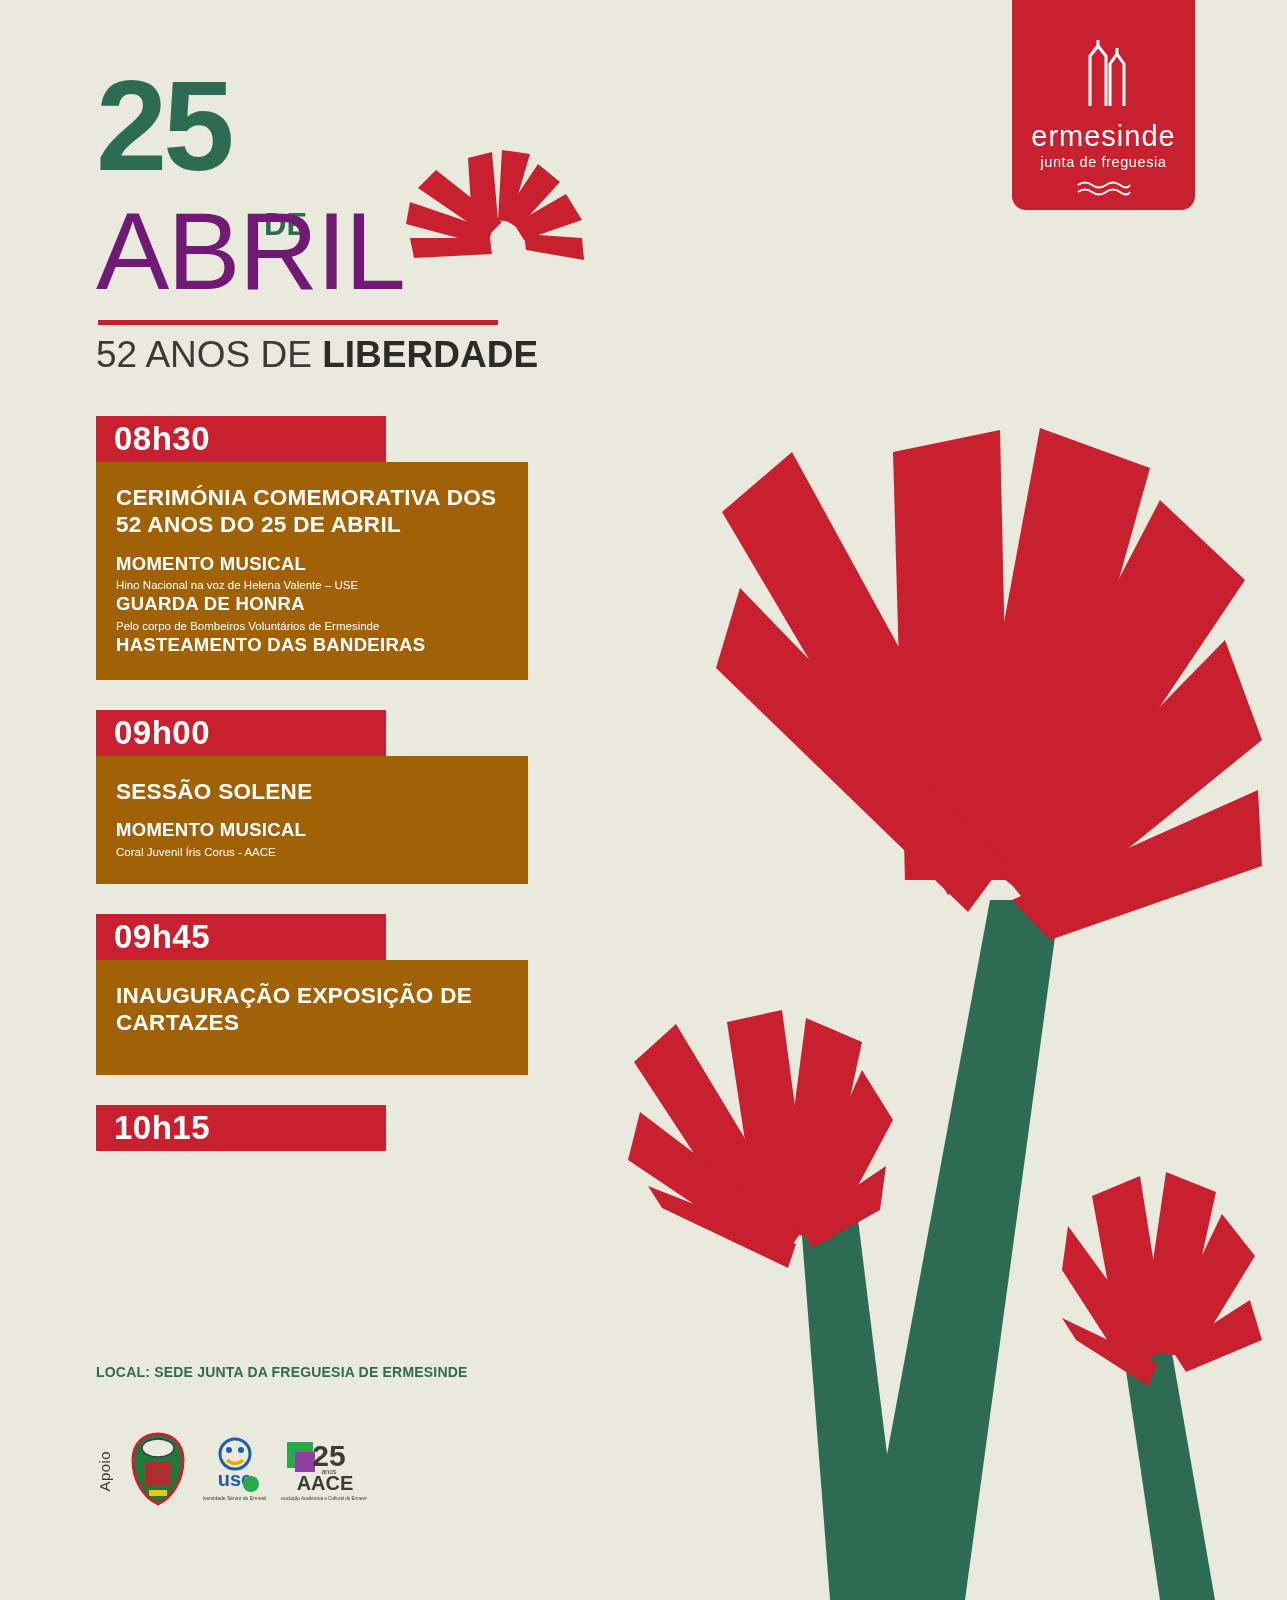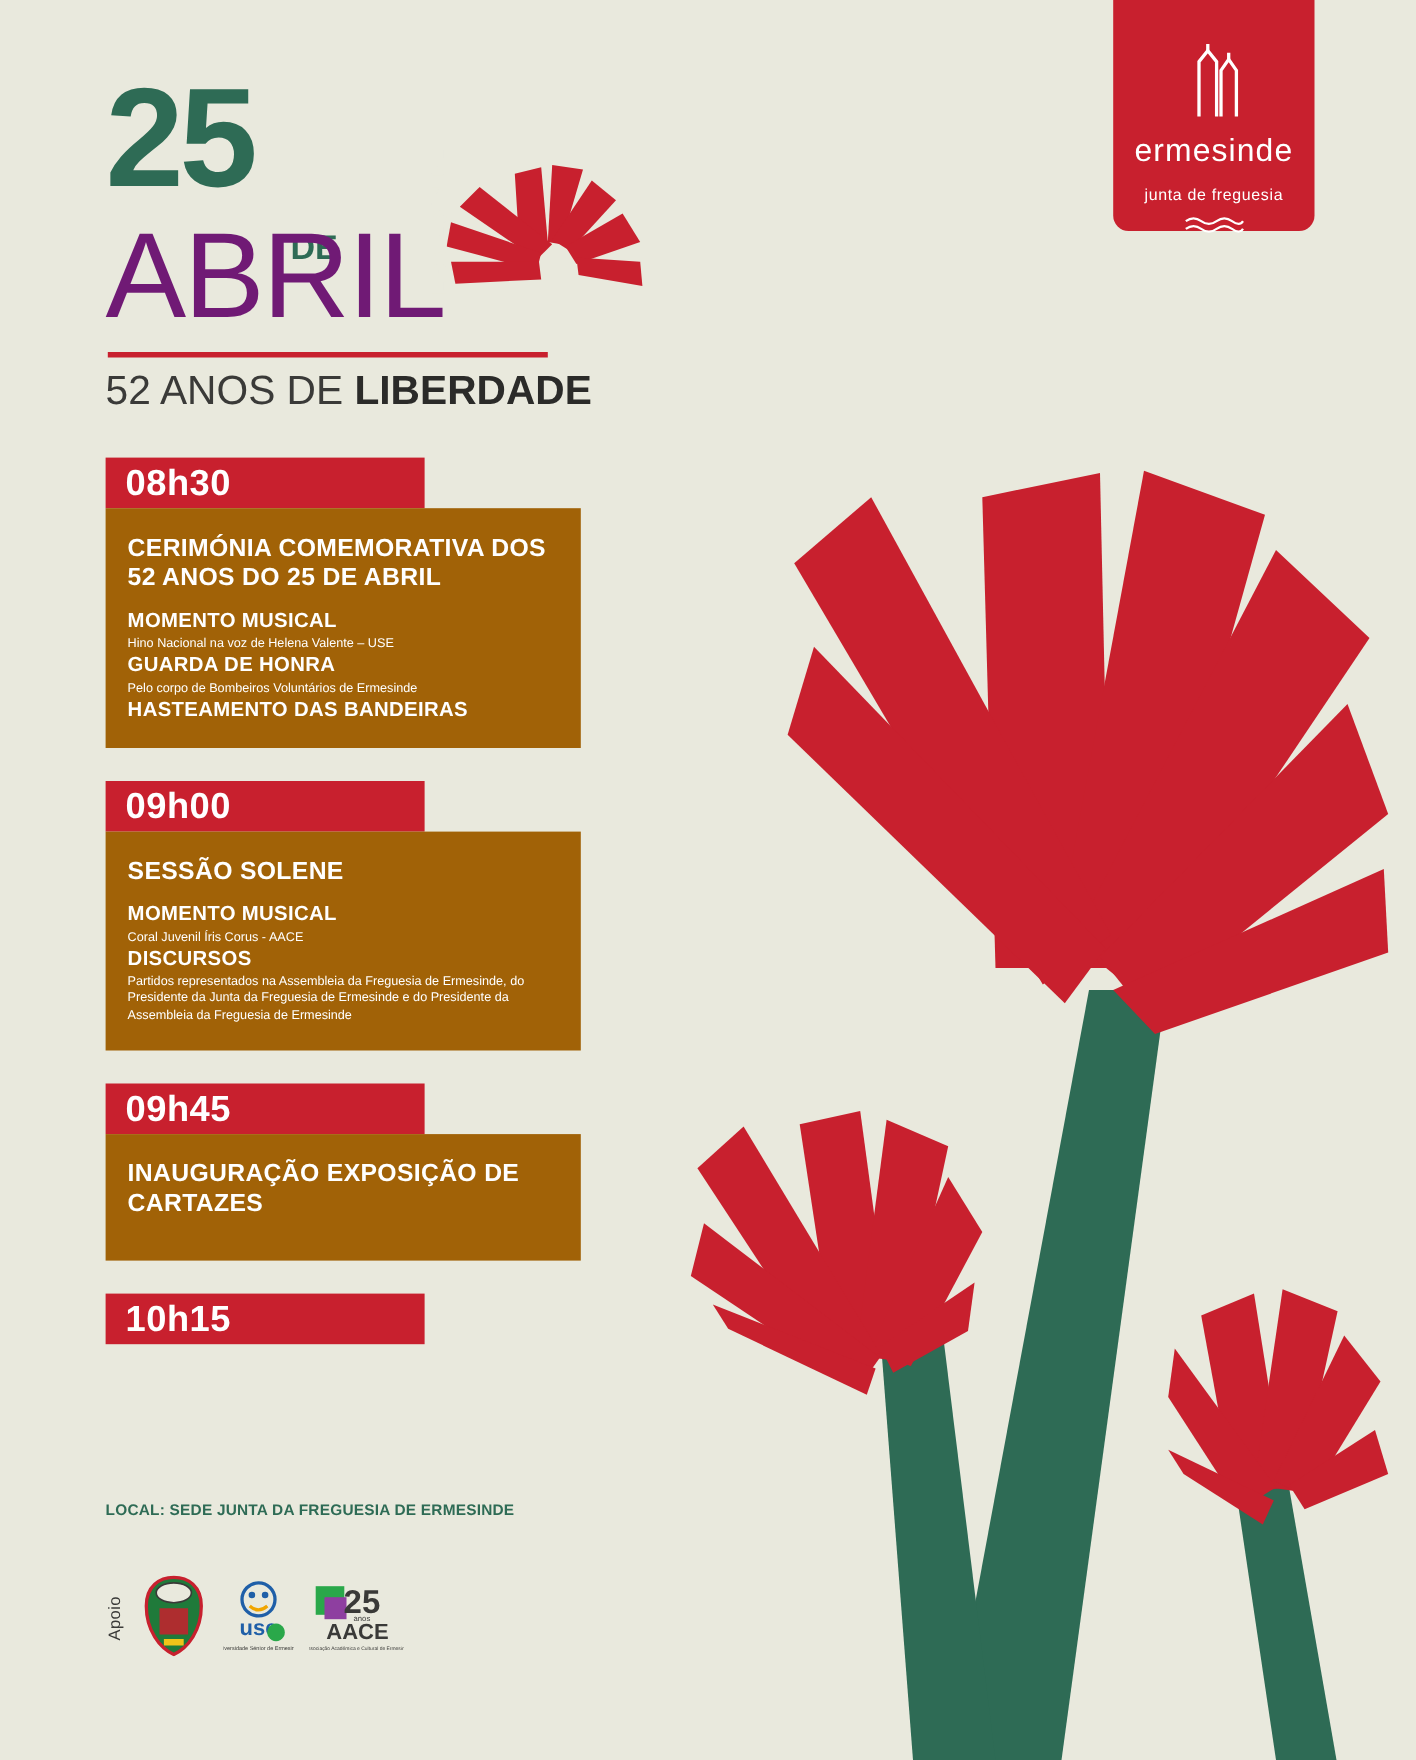--- a/index.html
+++ b/index.html
@@ -128,21 +128,21 @@
   .badge .towers { margin-top: 38px; }
   .badge .b-title {
     margin-top: 8px;
     font-size: 29px;
     letter-spacing: 1px;
     font-weight: normal;
   }
   .badge .b-sub {
     font-size: 14.5px;
     letter-spacing: 0.6px;
-    margin-top: 16px;
+    margin-top: 1px;
   }
   .badge .waves { margin-top: 10px; }
 
   
   .schedule {
     position: absolute;
     left: 96px;
     top: 416px;
     width: 440px;
   }
@@ -343,24 +343,20 @@
     </div>
 
     <div class="block">
       <div class="time-tab">09h00</div>
       <div class="body-box">
         <h3>SESSÃO SOLENE</h3>
         <div class="item">
           <div class="it-title">MOMENTO MUSICAL</div>
           <div class="it-desc">Coral Juvenil Íris Corus - AACE</div>
         </div>
-        <div class="item">
-          <div class="it-title">DISCURSOS</div>
-          <div class="it-desc">Partidos representados na Assembleia da Freguesia de Ermesinde, do Presidente da Junta da Freguesia de Ermesinde e do Presidente da Assembleia da Freguesia de Ermesinde</div>
-        </div>
       </div>
     </div>
 
     <div class="block">
       <div class="time-tab">09h45</div>
       <div class="body-box">
         <h3>INAUGURAÇÃO EXPOSIÇÃO DE CARTAZES</h3>
       </div>
     </div>
 

